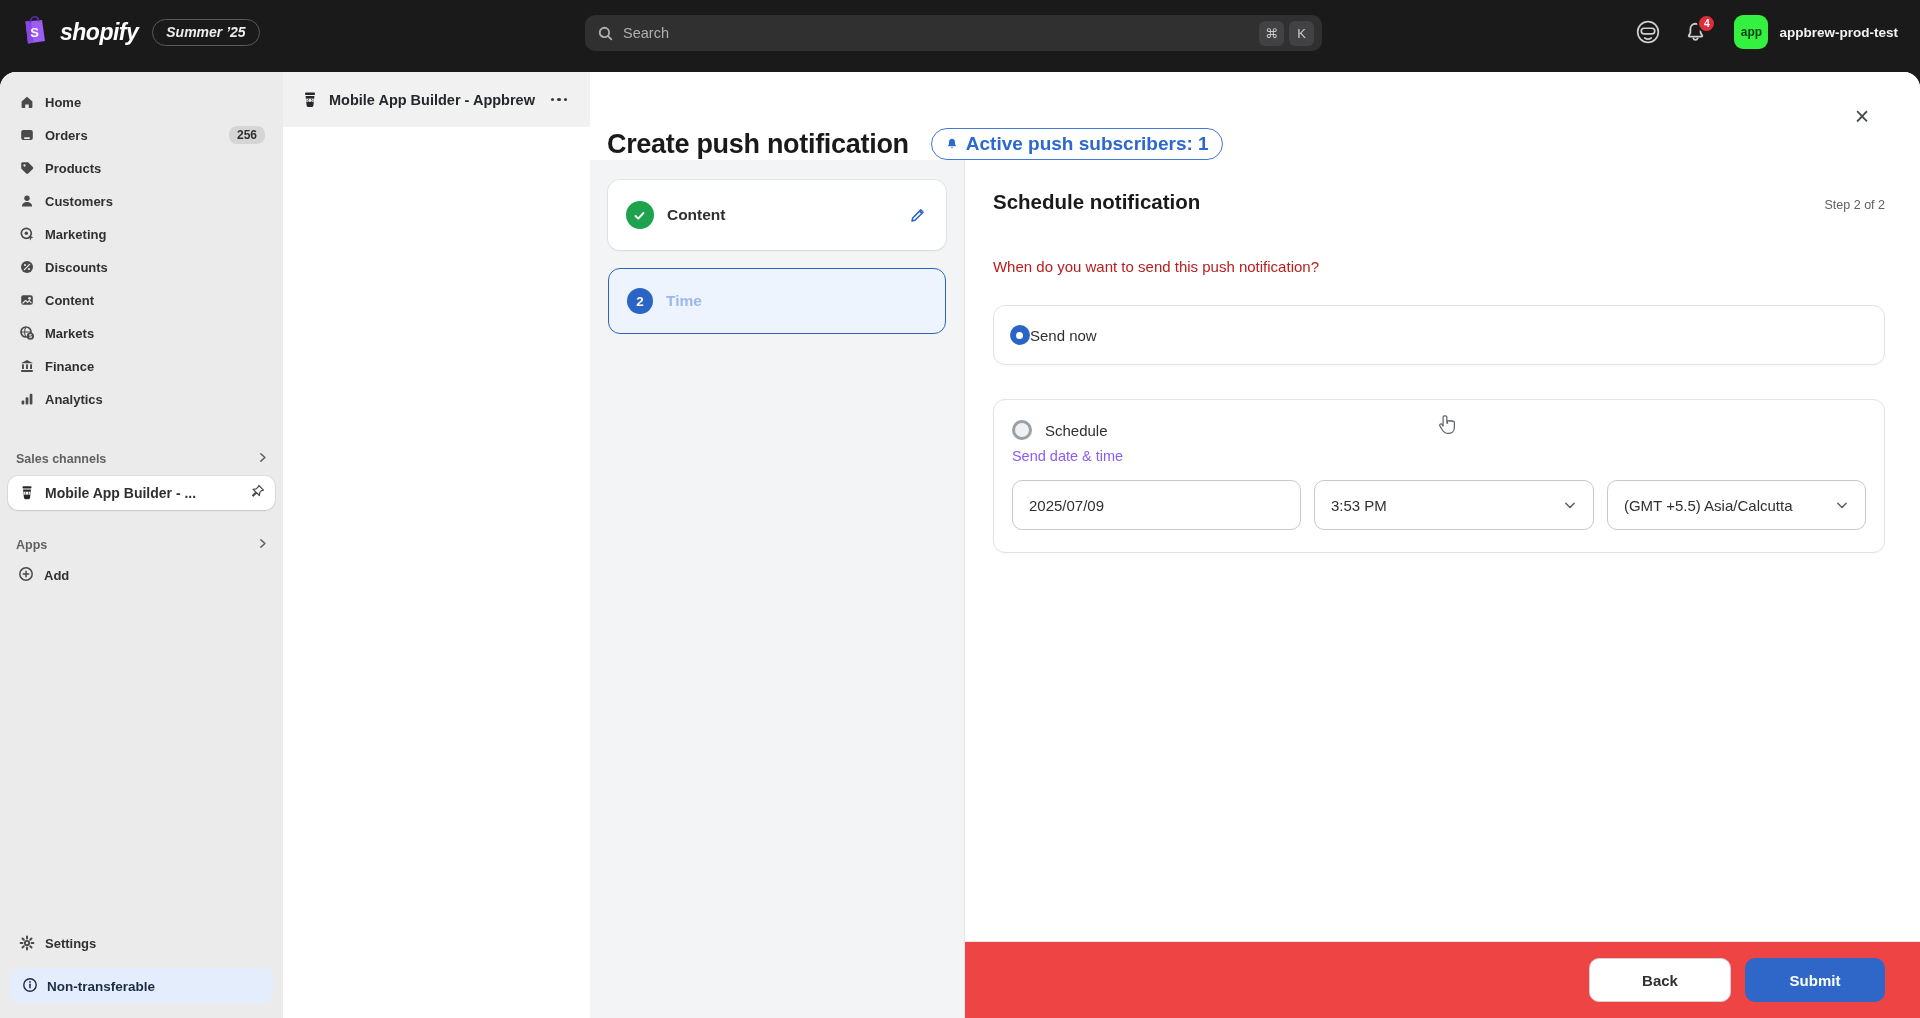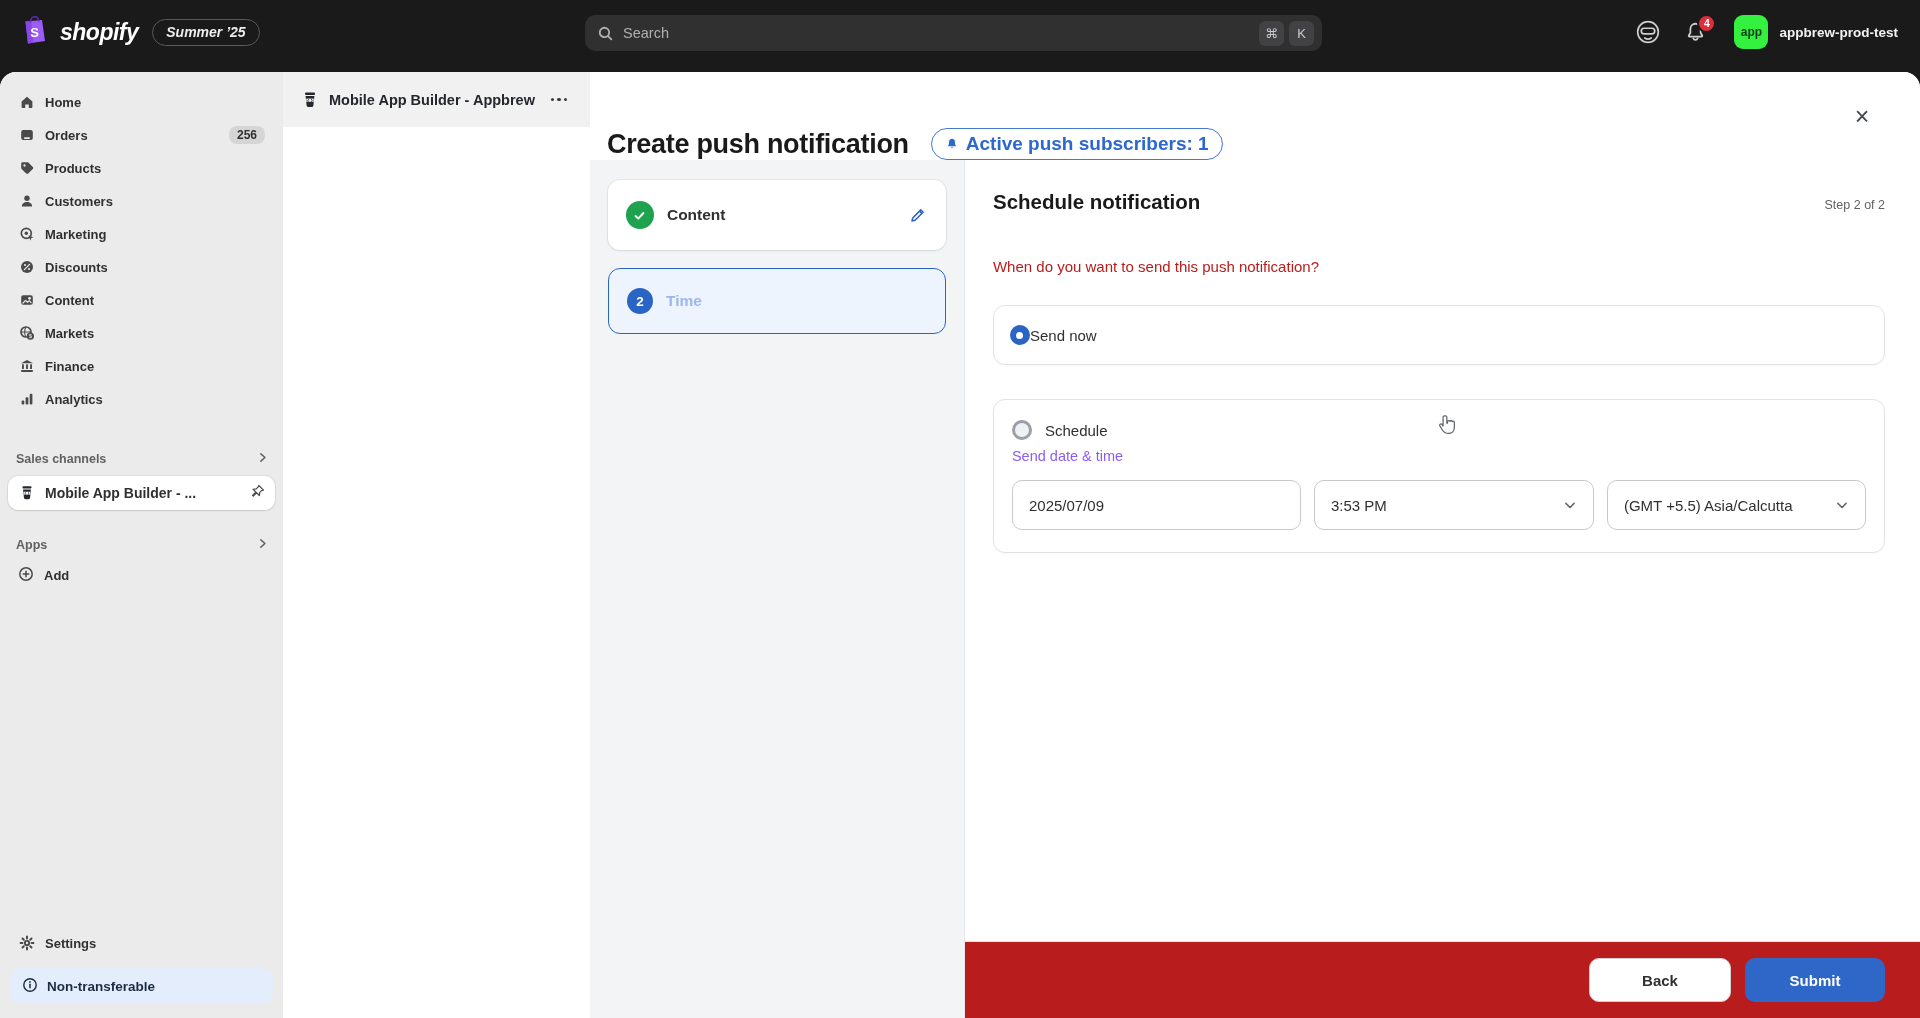--- a/index.html
+++ b/index.html
@@ -99,21 +99,21 @@
   .field-label { margin-top:8px; font-size:14.5px; color:#8b5cf6; }
   .fields { margin-top:16px; display:flex; gap:13px; }
   .field { height:50px; border:1px solid #c9c9cb; border-radius:10px; background:#fff; display:flex;
     align-items:center; justify-content:space-between; padding:0 16px; font-size:15px; color:#303030; }
   .f-date { width:289px; }
   .f-date input { border:none; outline:none; font-family:inherit; font-size:15px; color:#303030; width:100%; background:transparent; }
   .f-time { width:280px; }
   .f-tz { flex:1; }
   .cursor-hand { position:absolute; left:440px; top:12px; }
 
-  .footer { position:absolute; left:0; right:0; bottom:0; height:77px; background:#b91c1c; border-top:1px solid #e6e6e6;
+  .footer { position:absolute; left:0; right:0; bottom:0; height:77px; background:#ef4444; border-top:1px solid #e6e6e6;
     display:flex; align-items:center; justify-content:flex-end; gap:14px; padding-right:35px;margin-top:16px; }
   .btn { height:44px; border-radius:10px; font-size:15px; font-weight:600; display:flex; align-items:center;
     justify-content:center; font-family:inherit; cursor:default; }
   .btn-back { width:142px; background:#fff; border:1px solid #d0d0d3; color:#303030; }
   .btn-submit { width:140px; background:#2e67c7; border:none; color:#fff; }
 </style>
 </head>
 <body>
 
 <div class="topbar">

